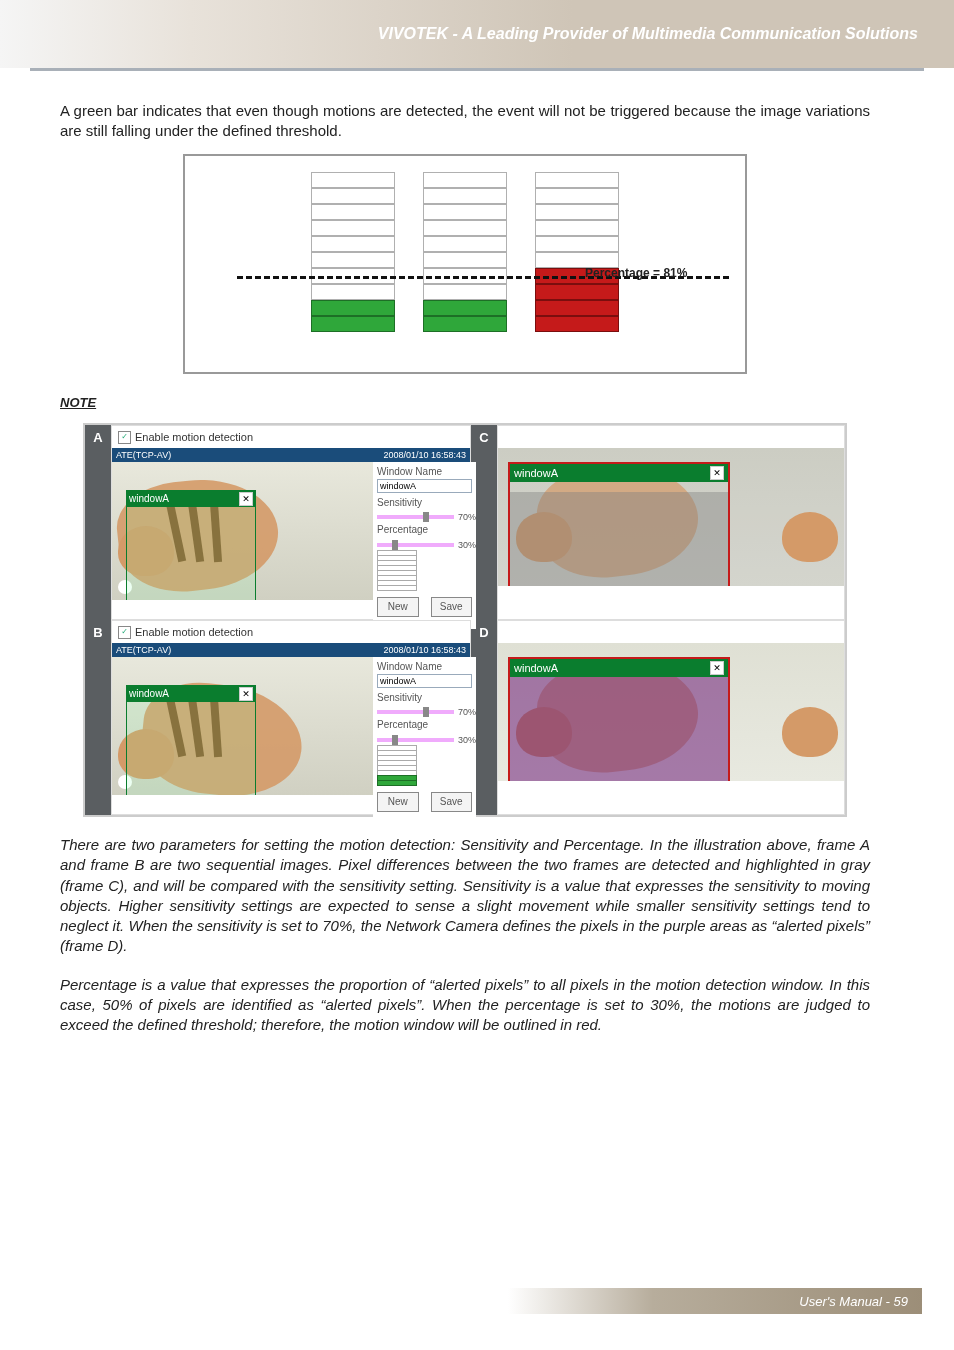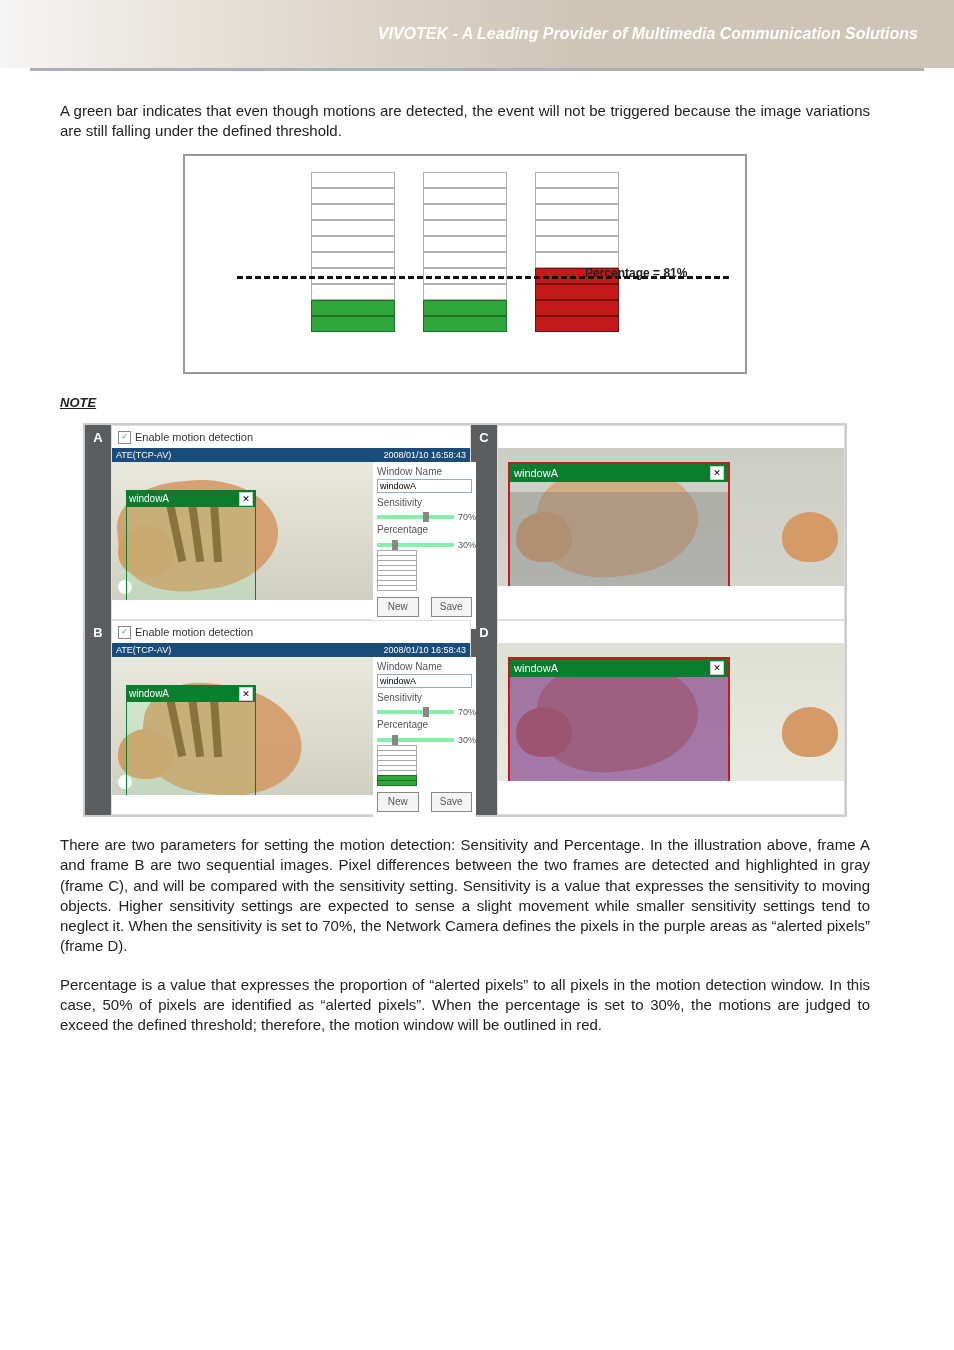--- a/index.html
+++ b/index.html
@@ -30,36 +30,36 @@
 .cat-area.light{background:linear-gradient(#dfe0d4,#e8e9e0)}
 .cat-body{position:absolute;width:160px;height:110px;left:6px;top:18px;background:#d49a68;border-radius:40% 55% 50% 45%;transform:rotate(-6deg);opacity:.9}
 .cat-stripe{position:absolute;width:8px;height:60px;background:#8a5a2c;left:60px;top:40px;transform:rotate(-12deg)}
 .cat-stripe.s2{left:80px;transform:rotate(-8deg)}
 .cat-stripe.s3{left:100px;transform:rotate(-4deg)}
 .cat-head{position:absolute;width:56px;height:50px;left:6px;top:64px;background:#d49a68;border-radius:50% 50% 45% 45%}
 .cat-head2{position:absolute;width:56px;height:50px;right:6px;top:64px;background:#d49a68;border-radius:50% 50% 45% 45%}
 .bunny{position:absolute;width:14px;height:14px;left:6px;top:118px;background:#fff;border-radius:50%}
 .panel-right{position:absolute;right:-6px;top:36px;width:103px;height:calc(100% - 26px);background:#fff;box-sizing:border-box;padding:3px 4px;font-size:10px;color:#555}
 .panel-right .inp{width:100%;height:14px;border:1px solid #9ab;font-size:9px;padding:0 2px;box-sizing:border-box;margin-bottom:3px}
-.slider{height:4px;background:#86efac;position:relative;margin:6px 18px 4px 0}
+.slider{height:4px;background:#f0abfc;position:relative;margin:6px 18px 4px 0}
 .knob{position:absolute;width:6px;height:10px;background:#888;top:-3px;left:60%}
 .slider .val{position:absolute;right:-22px;top:-4px;font-size:9px}
 .minibars{width:40px;height:40px;display:flex;flex-direction:column-reverse;margin-top:4px}
 .minibars span{height:4px;border:1px solid #aaa;margin-top:-1px}
 .minibars span.fg{background:#2fa73a;border-color:#1d6f26}
 .btns{text-align:center;margin-top:6px;display:flex;gap:12px;justify-content:center}
 .btn{width:48px;height:18px;border:1px solid #888;font-size:10px;display:inline-flex;align-items:center;justify-content:center;background:#f4f4f4}
 .green-win{position:absolute;left:14px;top:28px;width:128px;height:124px;border:1px solid #0a7d2e;background:rgba(130,255,170,.15)}
 .green-title{height:16px;background:#0a7d2e;color:#fff;font-size:10px;display:flex;align-items:center;justify-content:flex-end;padding:0 2px}
 .red-win{position:absolute;left:10px;top:14px;width:218px;height:152px;border:2px solid #c51a1a;background:transparent}
 .red-win.purple::after{content:"";position:absolute;inset:0;background:rgba(110,30,120,.55)}
 .red-title{height:18px;background:#0a7d2e;color:#fff;font-size:11px;display:flex;align-items:center;justify-content:space-between;padding:0 4px}
 .close-icon{width:12px;height:12px;background:#fff;color:#000;display:inline-flex;align-items:center;justify-content:center;font-size:9px;border:1px solid #ccc}
 .gray-mask{position:absolute;inset:28px 0 0 0;background:rgba(128,128,128,.42)}
-.italic-para{text-align:justify;margin:10px 0 0 0}
+.italic-para{font-style:italic;text-align:justify;margin:10px 0 0 0}
 .italic-para.gap{margin-top:18px}
 .footer{position:absolute;bottom:36px;right:32px;font-style:italic;color:#fff;background:linear-gradient(90deg,transparent 0%,#b7ad9c 35%,#9c8e78 100%);height:26px;display:flex;align-items:center;justify-content:flex-end;width:400px;padding-right:14px;font-size:13px}
 .left-cell{width:360px;flex:none}
 .cat-area .gray-diff{position:absolute;inset:0;background:rgba(120,120,120,.18)}
 </style>
 </head>
 <body>
 
 <div class="page">
   <div class="header-band">
@@ -258,13 +258,16 @@
             </div>
           </div>
         </div>
       </div>
     </div>
 
     <p class="italic-para">There are two parameters for setting the motion detection: Sensitivity and Percentage. In the illustration above, frame A and frame B are two sequential images. Pixel differences between the two frames are detected and highlighted in gray (frame C), and will be compared with the sensitivity setting. Sensitivity is a value that expresses the sensitivity to moving objects. Higher sensitivity settings are expected to sense a slight movement while smaller sensitivity settings tend to neglect it. When the sensitivity is set to 70%, the Network Camera defines the pixels in the purple areas as “alerted pixels” (frame D).</p>
     <p class="italic-para gap">Percentage is a value that expresses the proportion of “alerted pixels” to all pixels in the motion detection window. In this case, 50% of pixels are identified as “alerted pixels”. When the percentage is set to 30%, the motions are judged to exceed the defined threshold; therefore, the motion window will be outlined in red.</p>
   </div>
 
+  <div class="footer">
+    <span>User's Manual - 59</span>
+  </div>
 </div>
 
 </body></html>

